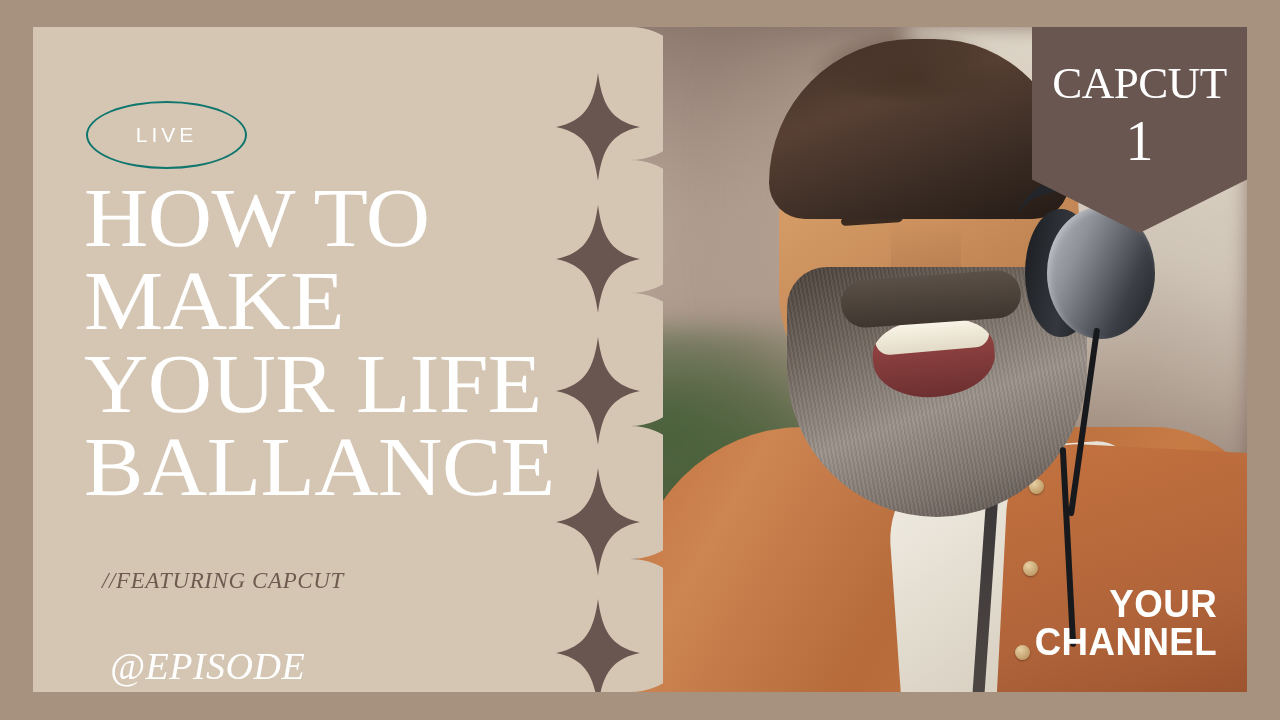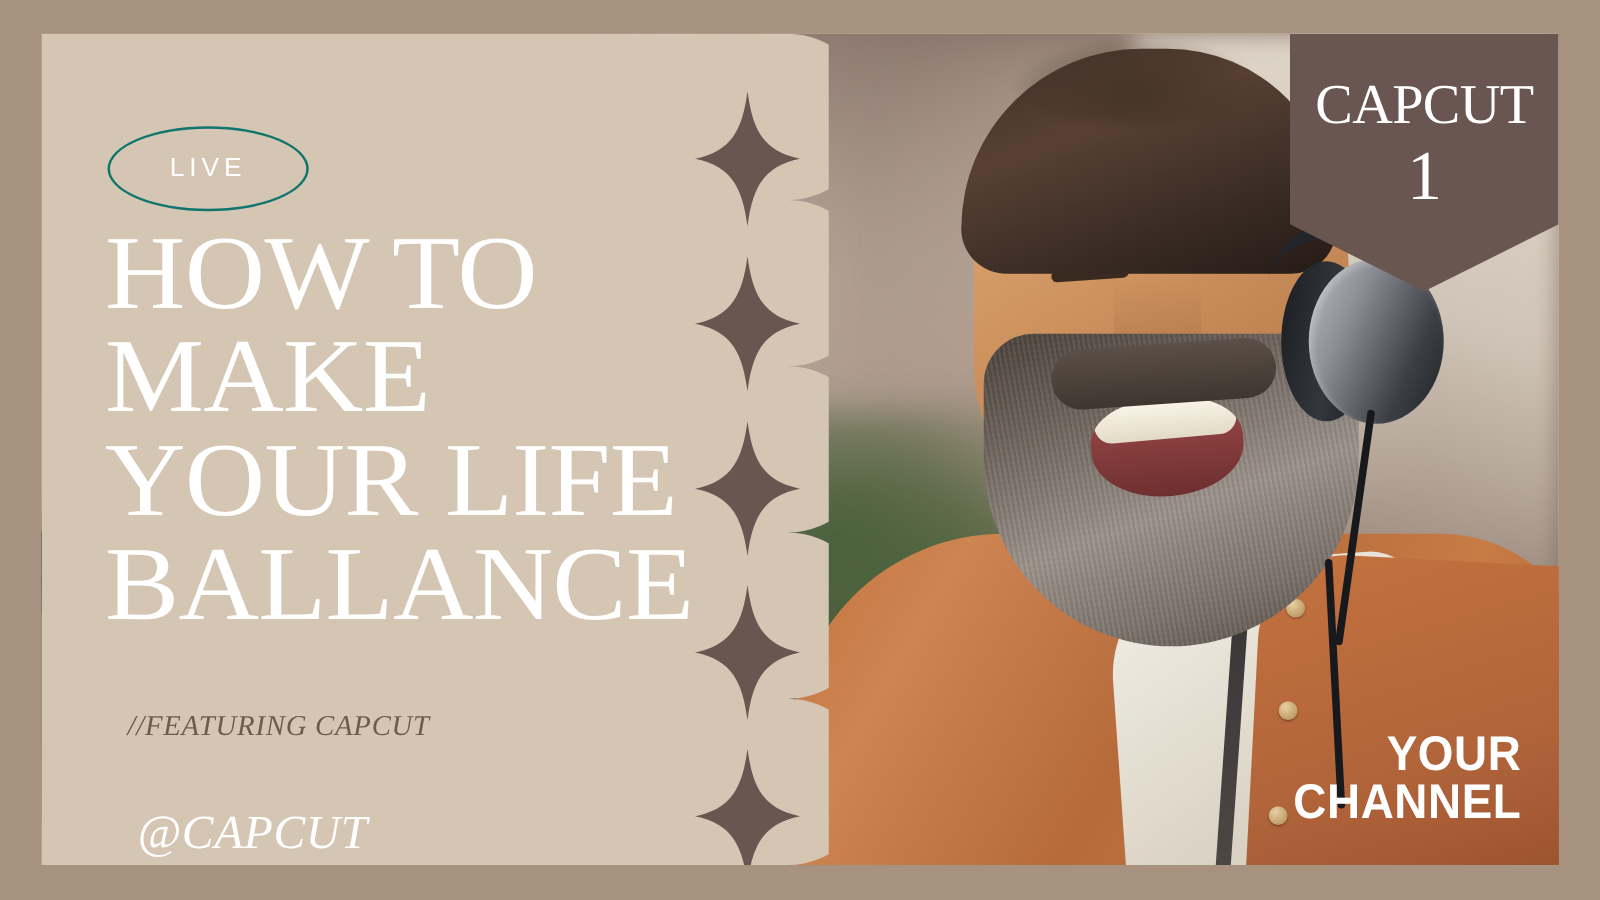--- a/index.html
+++ b/index.html
@@ -533,21 +533,21 @@
 
     <div id="title-block">
       <div class="title-line">HOW TO</div>
       <div class="title-line">MAKE</div>
       <div class="title-line">YOUR LIFE</div>
       <div class="title-line">BALLANCE</div>
     </div>
 
     <div id="featuring">//FEATURING CAPCUT</div>
 
-    <div id="handle">@CAPCUT</div>
+    <div id="handle">@EPISODE</div>
 
     <div id="episode-banner">
       <div id="episode-word">CAPCUT</div>
       <div id="episode-number">1</div>
     </div>
 
     <div id="channel-block">
       <div class="channel-line">YOUR</div>
       <div class="channel-line">CHANNEL</div>
     </div>

